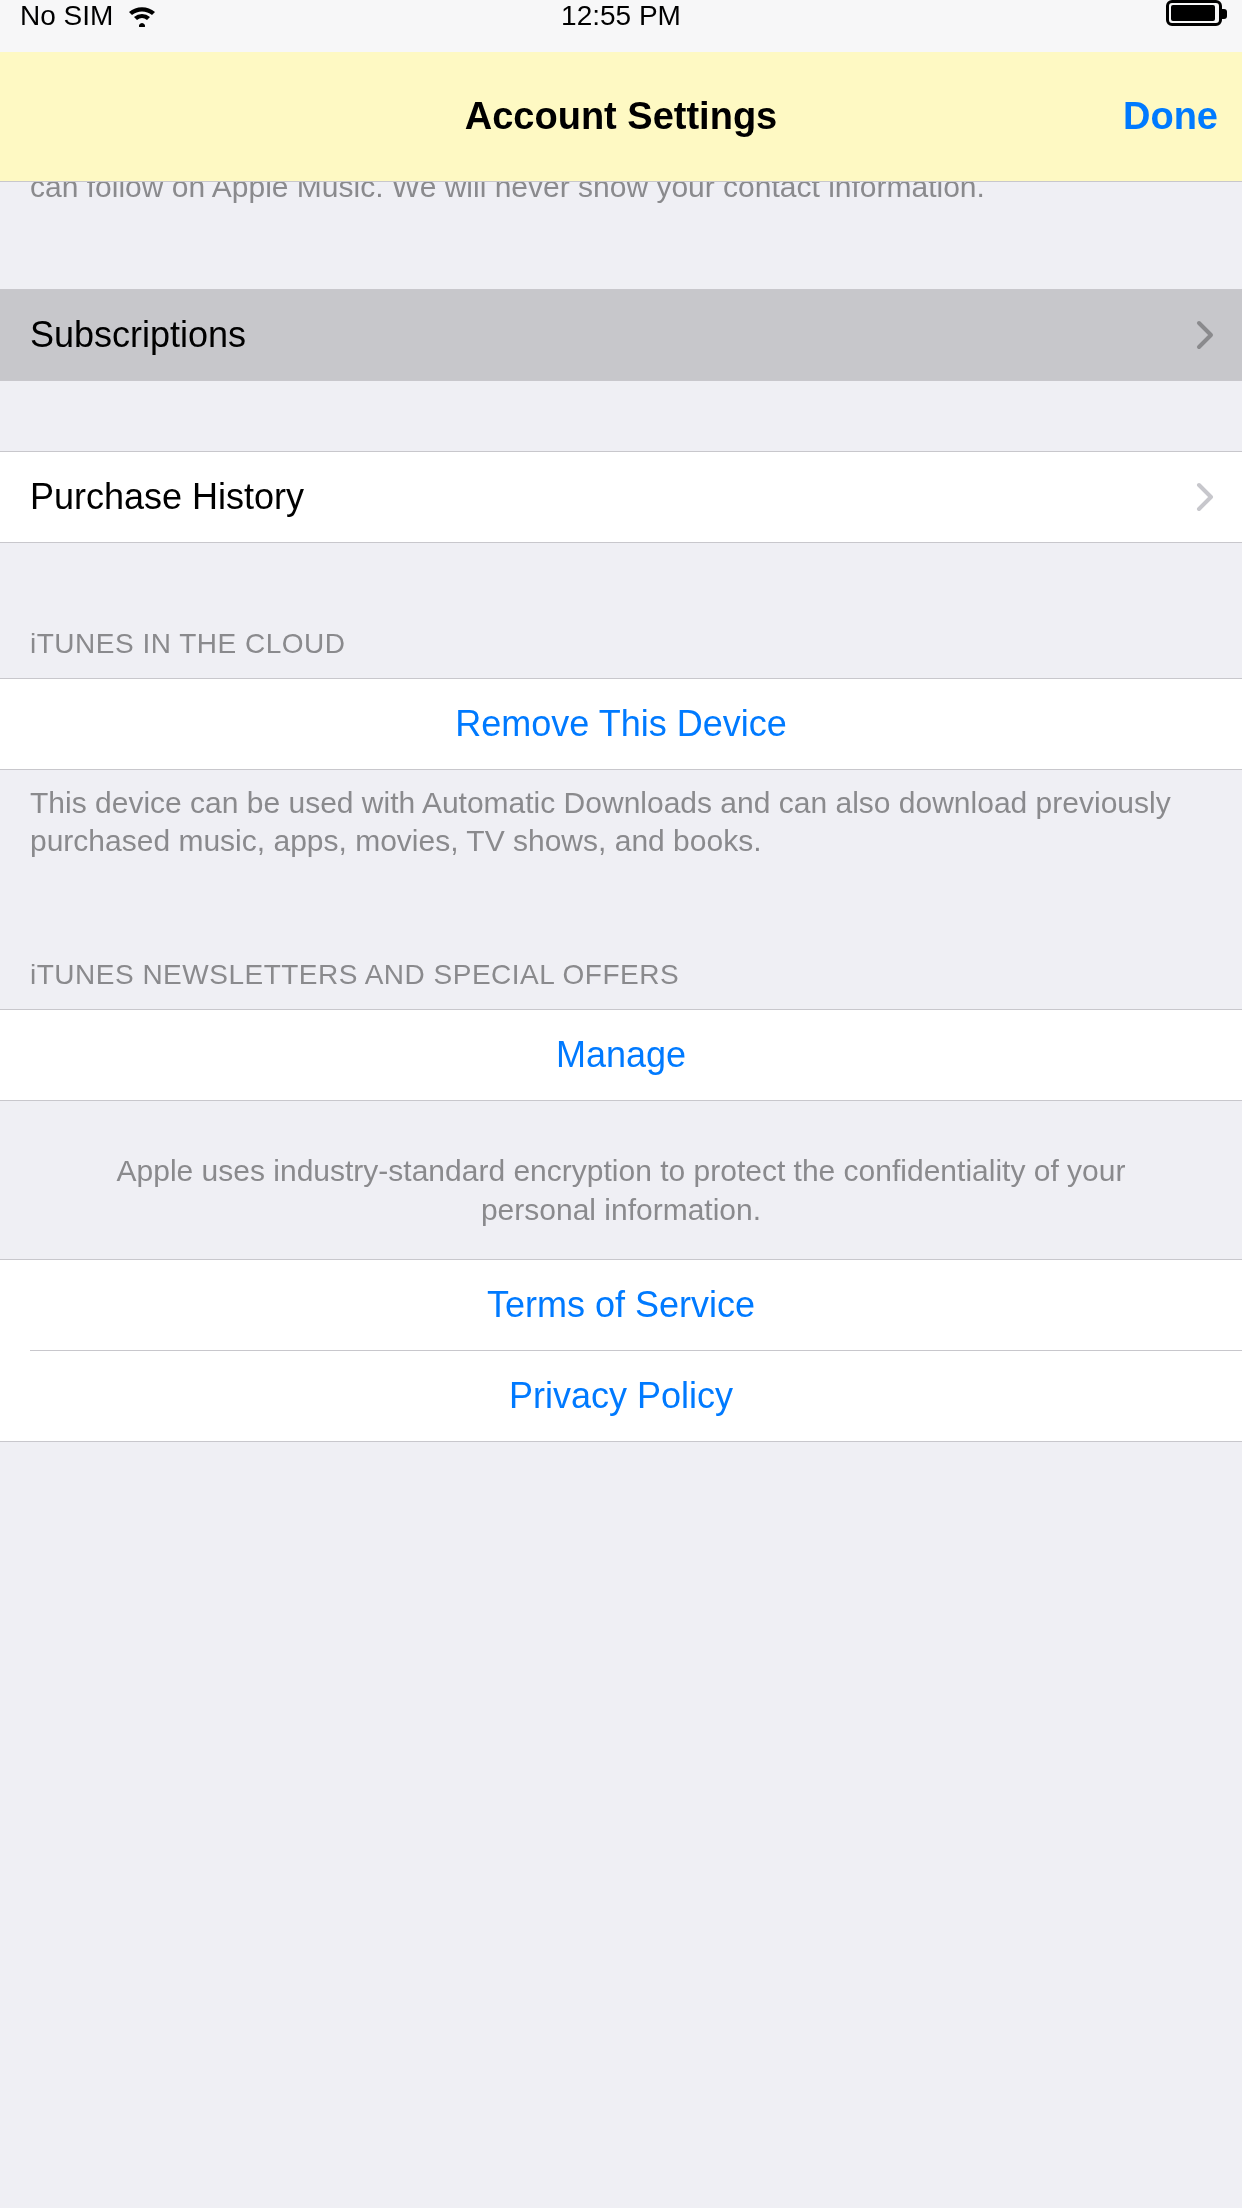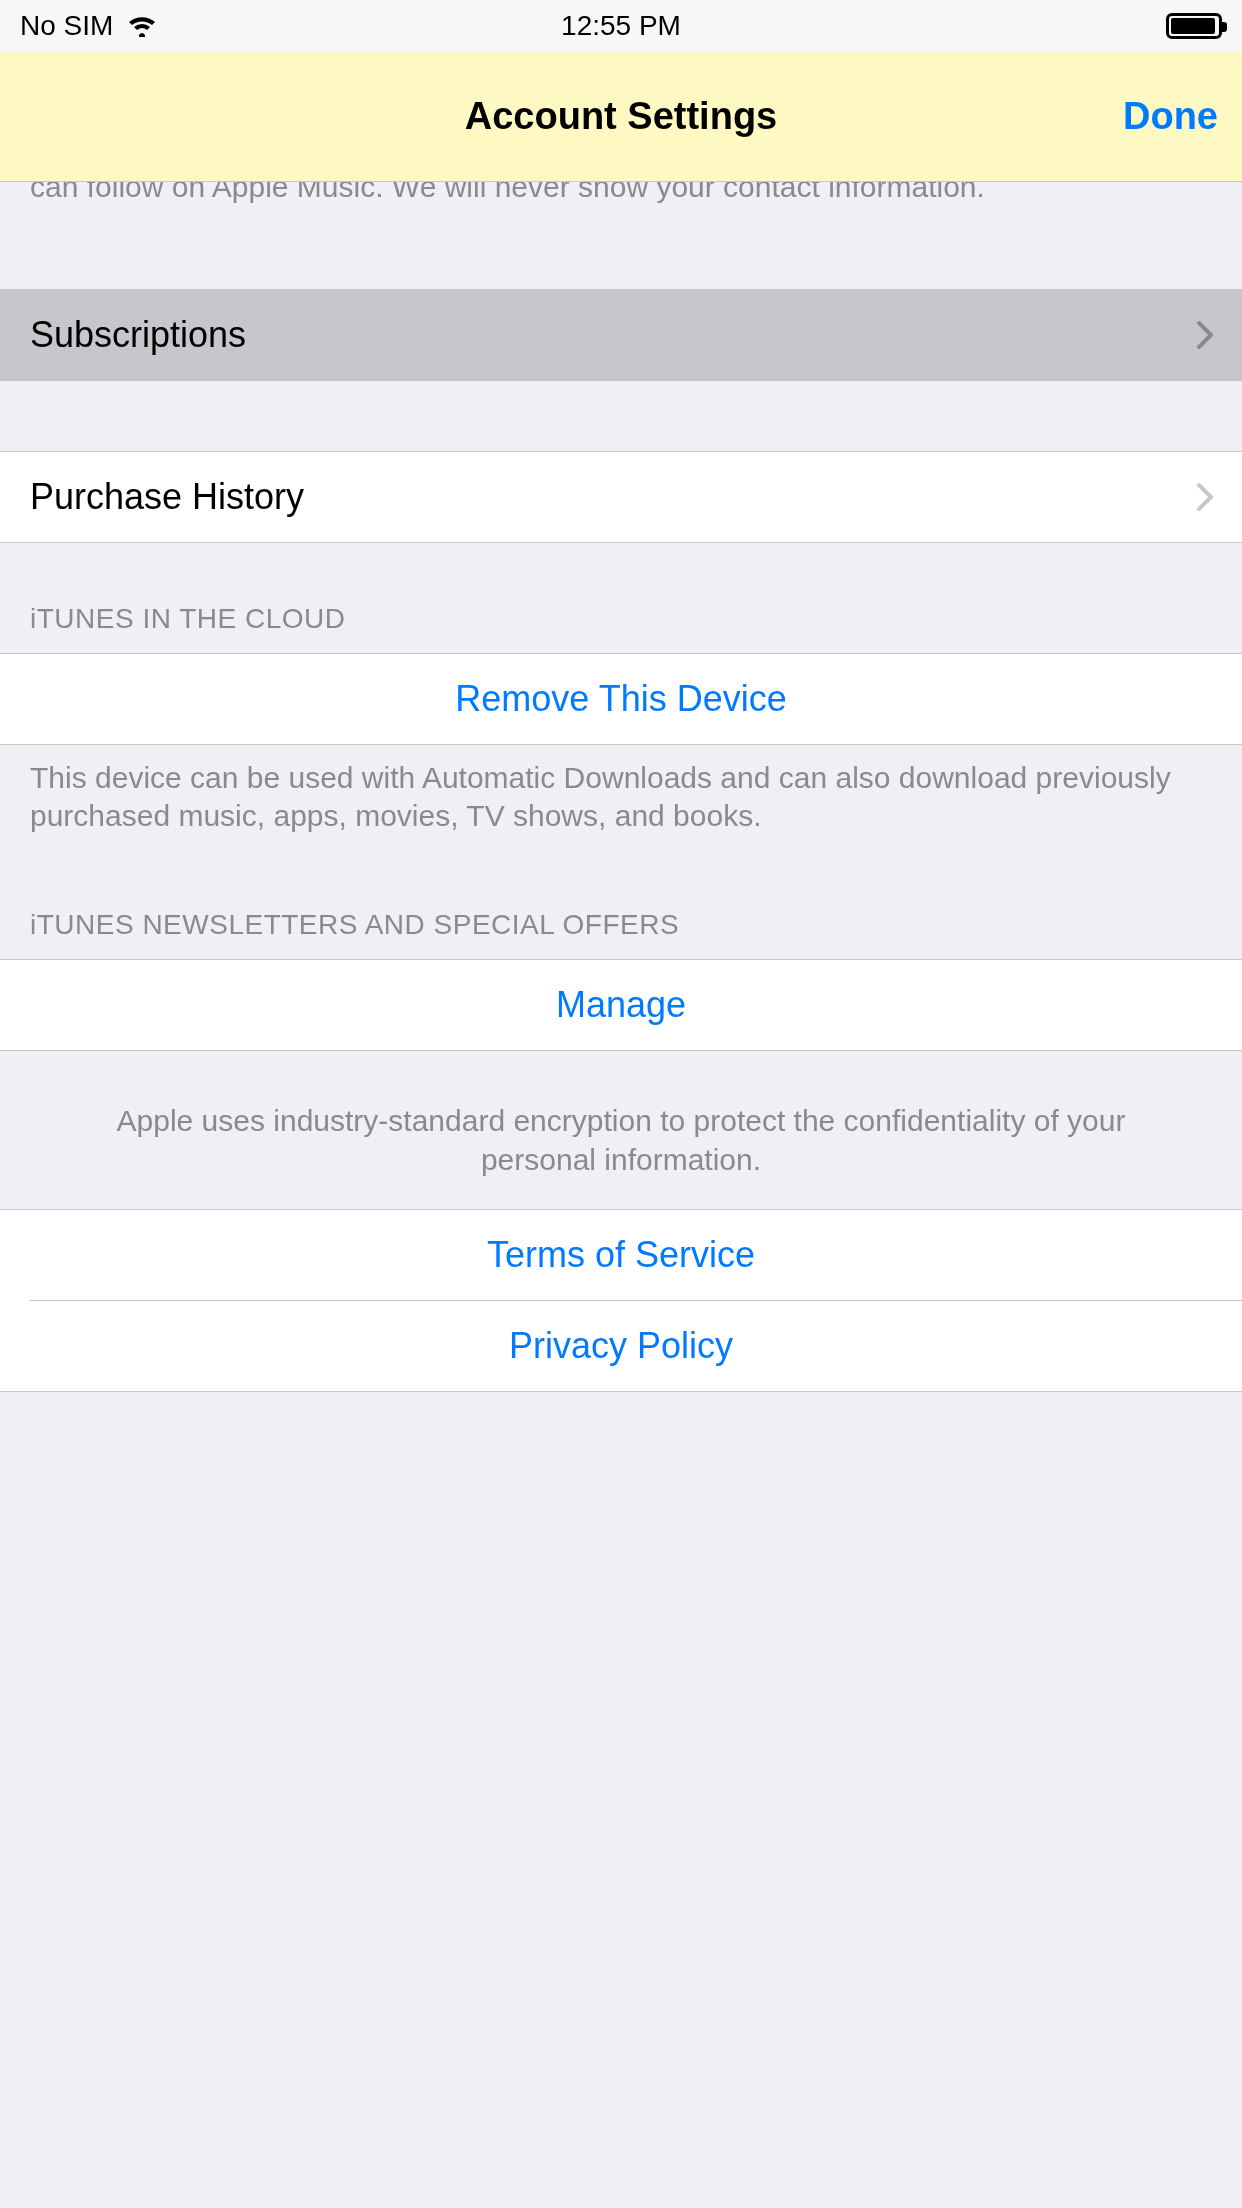--- a/index.html
+++ b/index.html
@@ -10,21 +10,21 @@
   html, body {
     width: 1242px;
     height: 2208px;
     font-family: -apple-system, "Helvetica Neue", Helvetica, Arial, sans-serif;
     background: #efeff4;
     overflow: hidden;
   }
   .status-bar {
     height: 52px;
     display: flex;
-    align-items: center;
+    align-items: flex-start;
     padding: 0 20px;
     background: #f7f7f8;
     font-size: 28px;
     font-weight: 500;
     color: #000;
     position: relative;
   }
   .status-left {
     display: flex;
     align-items: center;
@@ -95,21 +95,21 @@
   }
   .section-footer, .section-header {
     padding: 14px 30px;
     font-size: 30px;
     color: #8a8a8d;
     line-height: 1.28;
   }
   .section-header {
     text-transform: uppercase;
     letter-spacing: 0.5px;
-    padding-top: 58px;
+    padding-top: 83px;
     padding-bottom: 16px;
     font-size: 28px;
   }
   .section-footer.top-cut {
     margin-top: -66px;
   }
   .cell {
     background: #fff;
     min-height: 88px;
     display: flex;

